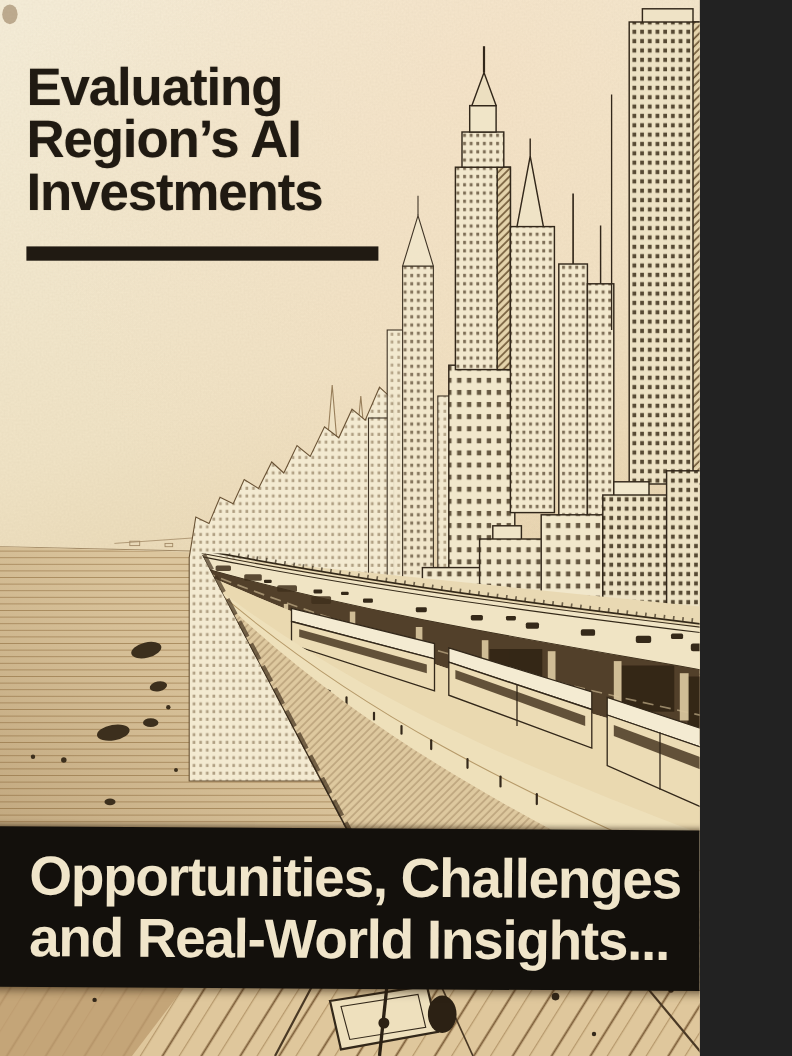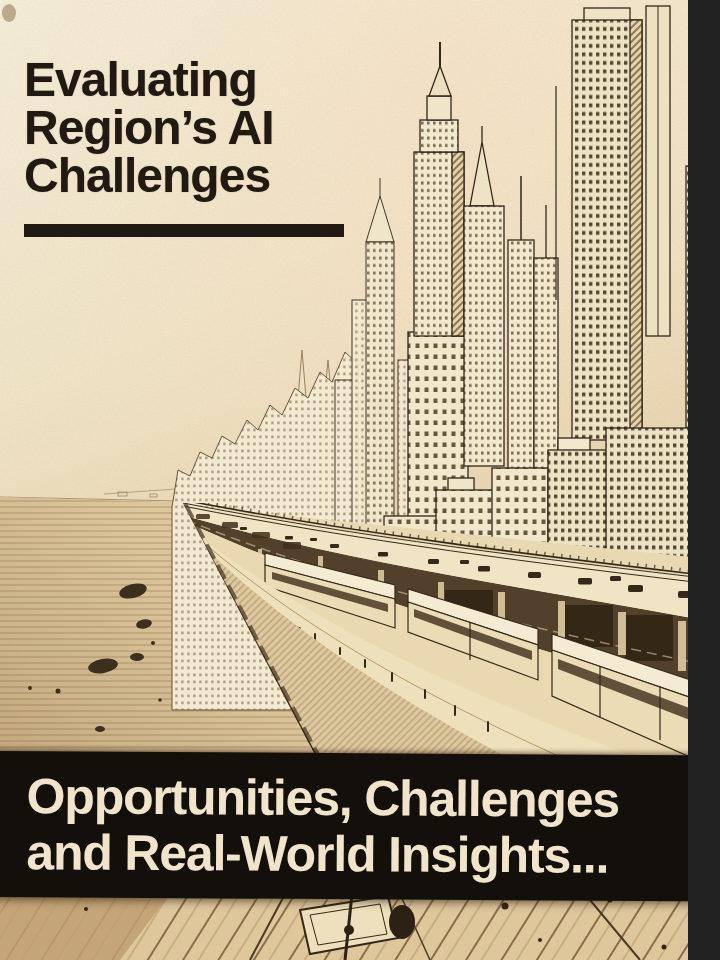--- a/index.html
+++ b/index.html
@@ -1,17 +1,17 @@
 <!DOCTYPE html>
 <html style="--paper-light: #f5ecd6; --paper-dark: #d6bb90; --water: #dcc69e; --ink: #33281a; --banner-bg: #13100c; --banner-text: #f0e5ca; --title-text: #201a12;"><head>
 <meta charset="utf-8">
 <style>
   html,body { margin:0; padding:0; background:#222; }
   .poster {
-    position:relative; width:688px; height:960px; overflow:hidden;
+    position:relative; width:636px; height:960px; overflow:hidden;
     background:var(--paper-light, #f5ecd6);
     font-family:"Liberation Sans","DejaVu Sans",sans-serif;
     box-shadow: inset 0 0 70px rgba(90,66,38,0.28);
   }
   .illustration { position:absolute; inset:0; }
   .title-block {
     position:absolute; left:24px; top:56px; z-index:3;
     color:var(--title-text,#201a12);
     font-weight:bold; font-size:48px; line-height:48px; letter-spacing:-1px;
     text-shadow:0 0 1px rgba(40,30,15,0.4);
@@ -322,21 +322,21 @@
           <circle cx="664" cy="947" r="2.5"></circle>
         <circle cx="86" cy="909" r="2"></circle>
           <circle cx="540" cy="940" r="2"></circle>
       </g>
     </g>
   </svg>
 
   <div class="title-block">
     <div class="title-line">Evaluating</div>
     <div class="title-line">Region’s AI</div>
-    <div class="title-line">Challenges</div>
+    <div class="title-line">Investments</div>
     <div class="title-underline"></div>
   </div>
 
   <div class="banner">
     <div class="banner-line">Opportunities, Challenges</div>
     <div class="banner-line">and Real-World Insights...</div>
   </div>
 
 </div>
 

